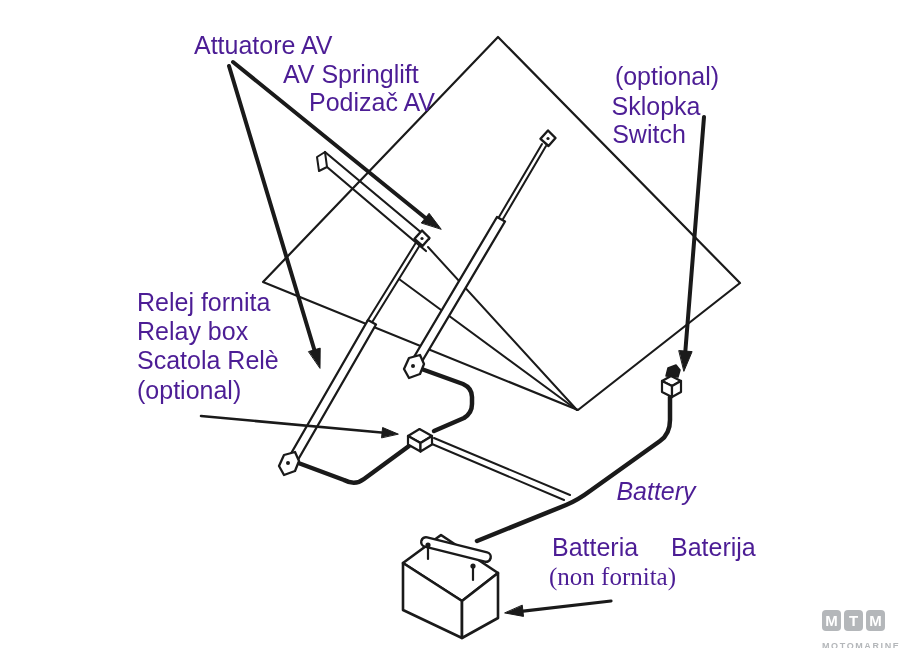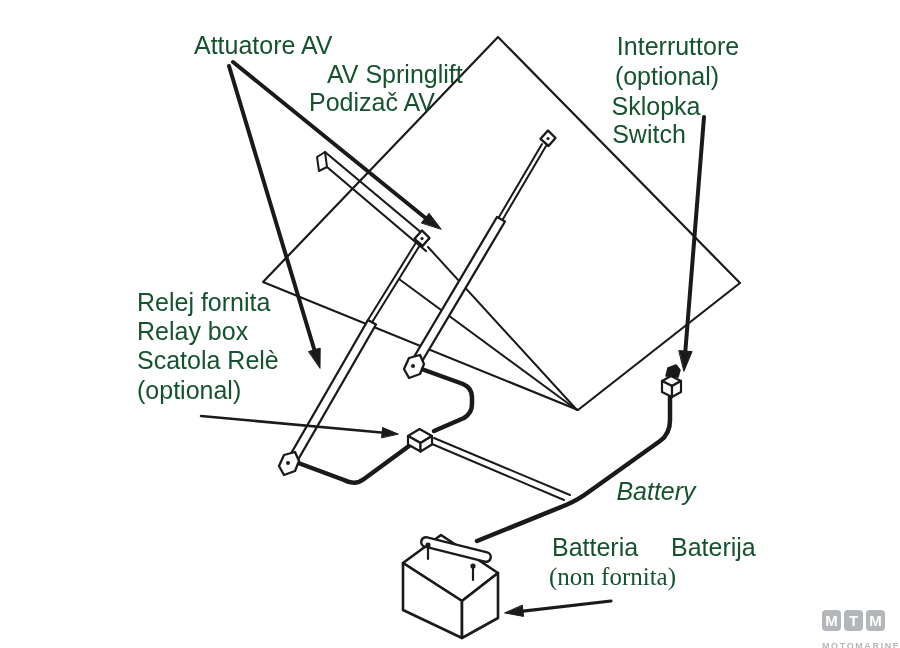--- a/index.html
+++ b/index.html
@@ -2,21 +2,21 @@
 <html><head>
 <meta charset="utf-8">
 <style>
   html,body{margin:0;padding:0;background:#e8e8e8;}
   .stage{
     position:relative;width:900px;height:648px;background:#ffffff;
     overflow:hidden;font-family:"Liberation Sans",sans-serif;
   }
   .stage svg{position:absolute;left:0;top:0;}
   .lbl{
-    position:absolute;font-size:25px;line-height:26px;color:#14532d;
+    position:absolute;font-size:25px;line-height:26px;color:#4c1d95;
     white-space:nowrap;letter-spacing:0px;
   }
   .ctr{transform:translateX(-50%);}
   .logo{position:absolute;left:822px;top:610px;}
   .logo-squares{display:flex;gap:3px;}
   .logo-sq{
     width:19px;height:21px;background:#b4b7ba;border-radius:4px;color:#ffffff;
     font-weight:bold;font-size:15px;line-height:21px;text-align:center;
   }
   .logo-sub{
@@ -113,24 +113,23 @@
         <polygon points="684,371 692.1,351.6 679.1,350.6" fill="#1a1a1a" stroke-width="1"></polygon>
       </g>
       <g>
         <line x1="611" y1="601" x2="521" y2="611.3" stroke-width="3.2"></line>
         <polygon points="505,613 523.5,616.4 522.3,605.5" fill="#1a1a1a" stroke-width="1"></polygon>
       </g>
     </g>
   </svg>
 
   <div class="lbl" style="left:194px;top:32px;">Attuatore AV</div>
-  <div class="lbl" style="left:283px;top:61px;margin-left:44px;">AV Springlift</div>
+  <div class="lbl" style="left:283px;top:61px;">AV Springlift</div>
   <div class="lbl" style="left:309px;top:89px;">Podizač AV</div>
 
-  <div class="lbl ctr" style="left:678px;top:33px;">Interruttore</div>
   <div class="lbl ctr" style="left:667px;top:63px;">(optional)</div>
   <div class="lbl ctr" style="left:656px;top:93px;">Sklopka</div>
   <div class="lbl ctr" style="left:649px;top:121px;">Switch</div>
 
   <div class="lbl" style="left:137px;top:289px;">Relej fornita</div>
   <div class="lbl" style="left:137px;top:318px;">Relay box</div>
   <div class="lbl" style="left:137px;top:347px;">Scatola Relè</div>
   <div class="lbl" style="left:137px;top:377px;">(optional)</div>
 
   <div class="lbl ctr" style="left:656px;top:478px;font-style:italic;">Battery</div>

